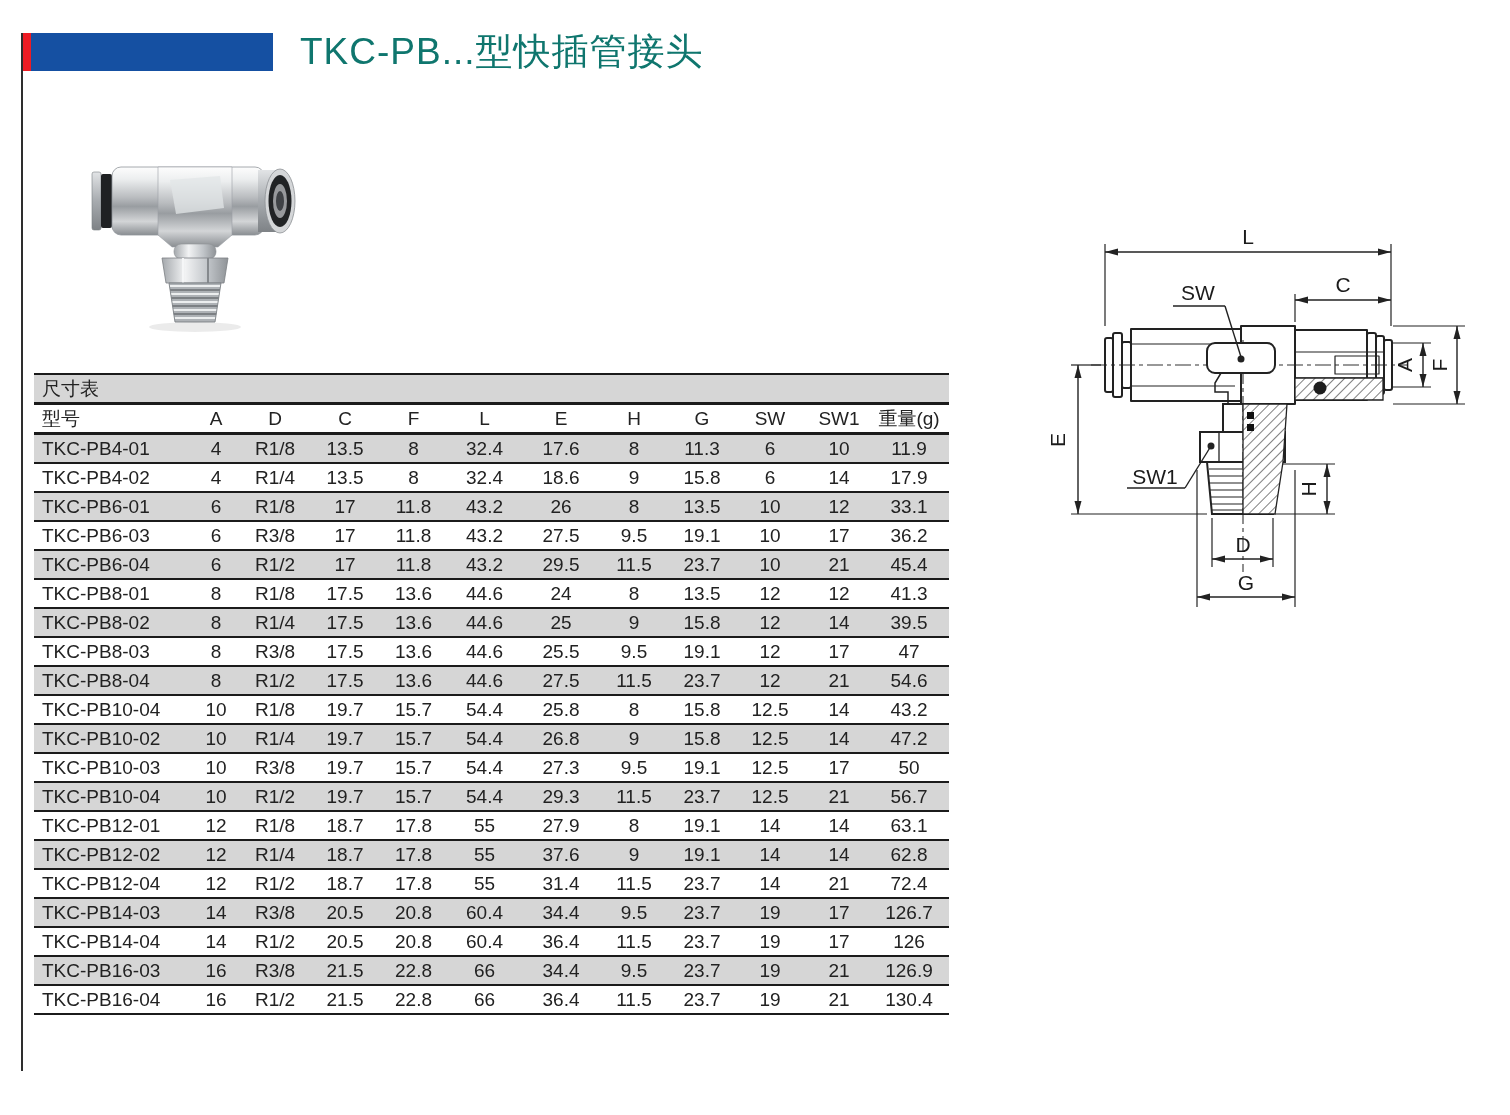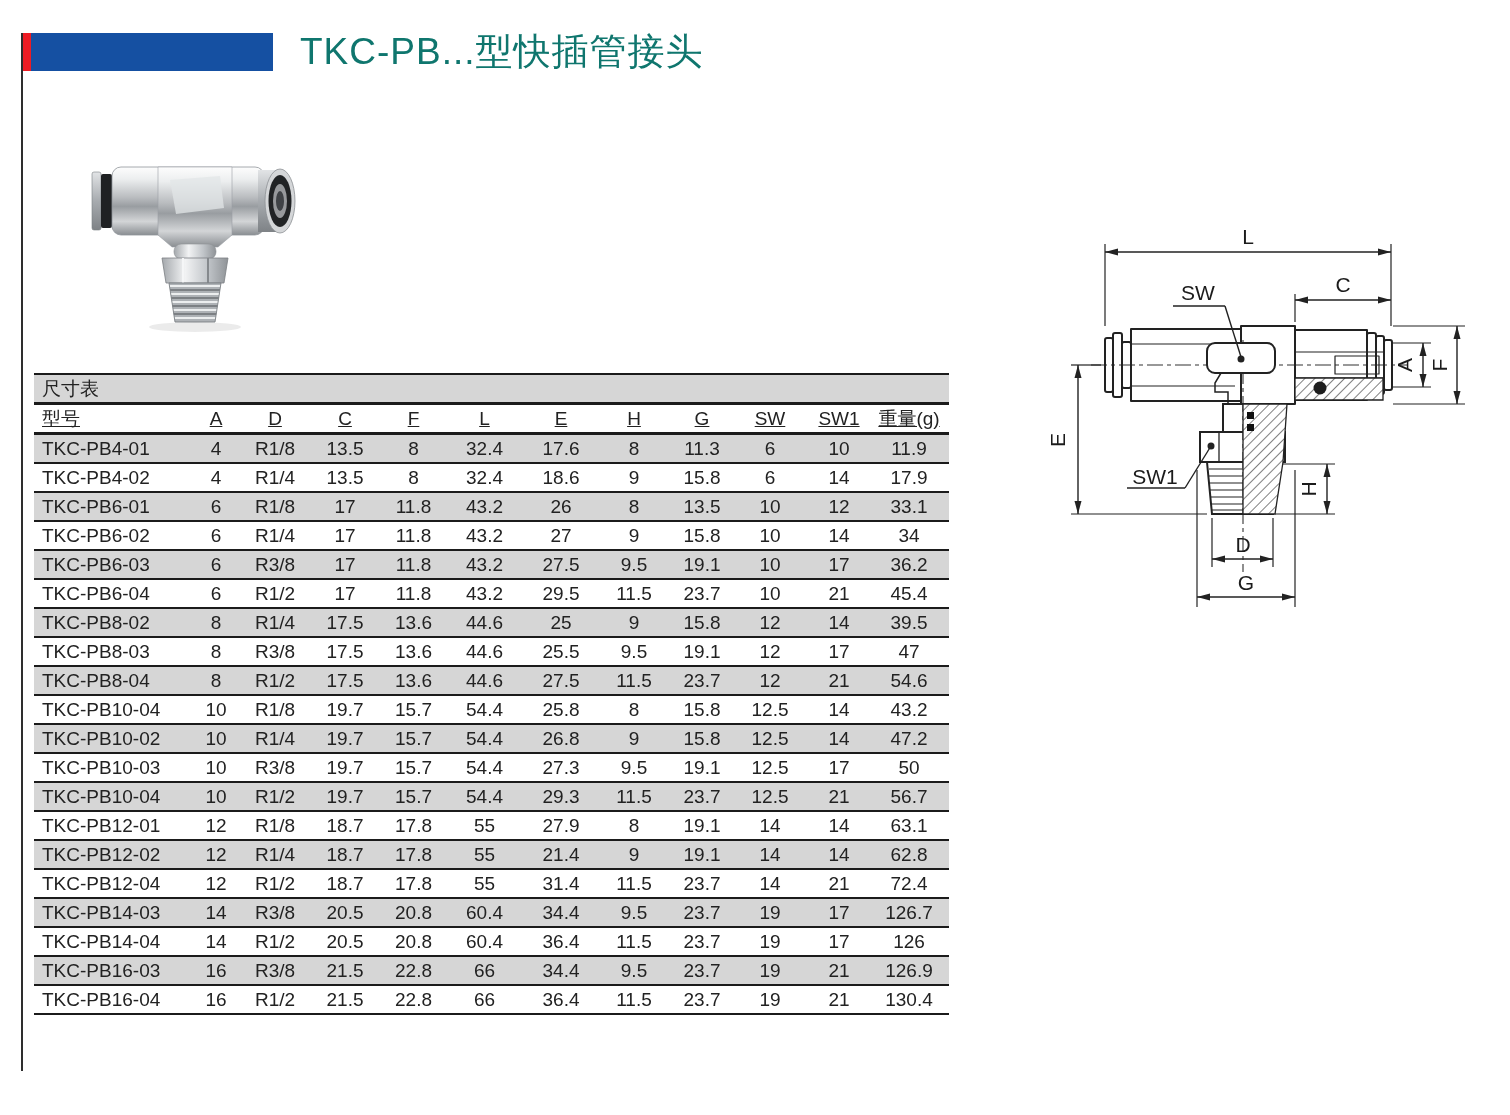--- a/index.html
+++ b/index.html
@@ -17,21 +17,21 @@
   .photo{position:absolute;left:68px;top:150px;}
   .drawing{position:absolute;left:1035px;top:222px;}
 
   .tbl-wrap{position:absolute;left:22px;top:373px;width:915px;margin-left:12px;}
   .tbl-caption{
     box-sizing:border-box;height:32px;background:#d6d6d6;
     border-top:2px solid #1b1b1b;border-bottom:3px solid #1b1b1b;
     font-size:19px;display:flex;align-items:center;padding-left:8px;color:#222;
   }
   table.dim{border-collapse:collapse;table-layout:fixed;width:915px;font-size:19px;color:#222;}
-  table.dim th{font-weight:400;text-decoration:underline;}
+  table.dim th{font-weight:400;}
   table.dim thead tr{border-bottom:3px solid #1b1b1b;}
   table.dim tbody tr{border-bottom:2px solid #1b1b1b;}
   table.dim tbody tr:nth-child(odd){background:#d6d6d6;}
   table.dim td,table.dim th{height:27px;line-height:27px;padding:0;white-space:nowrap;overflow:hidden;}
   .c-model{text-align:left;padding-left:8px !important;}
   .c-num{text-align:center;}
   .c-weight{text-align:center;padding-right:5px !important;}
 
   svg text{font-family:"Liberation Sans",sans-serif;}
 </style>
@@ -171,34 +171,20 @@
           <td class="c-num">11.8</td>
           <td class="c-num">43.2</td>
           <td class="c-num">26</td>
           <td class="c-num">8</td>
           <td class="c-num">13.5</td>
           <td class="c-num">10</td>
           <td class="c-num">12</td>
           <td class="c-weight">33.1</td>
         </tr>
         <tr>
-          <td class="c-model">TKC-PB6-02</td>
-          <td class="c-num">6</td>
-          <td class="c-num">R1/4</td>
-          <td class="c-num">17</td>
-          <td class="c-num">11.8</td>
-          <td class="c-num">43.2</td>
-          <td class="c-num">27</td>
-          <td class="c-num">9</td>
-          <td class="c-num">15.8</td>
-          <td class="c-num">10</td>
-          <td class="c-num">14</td>
-          <td class="c-weight">34</td>
-        </tr>
-        <tr>
           <td class="c-model">TKC-PB6-03</td>
           <td class="c-num">6</td>
           <td class="c-num">R3/8</td>
           <td class="c-num">17</td>
           <td class="c-num">11.8</td>
           <td class="c-num">43.2</td>
           <td class="c-num">27.5</td>
           <td class="c-num">9.5</td>
           <td class="c-num">19.1</td>
           <td class="c-num">10</td>
@@ -211,20 +197,34 @@
           <td class="c-num">R1/2</td>
           <td class="c-num">17</td>
           <td class="c-num">11.8</td>
           <td class="c-num">43.2</td>
           <td class="c-num">29.5</td>
           <td class="c-num">11.5</td>
           <td class="c-num">23.7</td>
           <td class="c-num">10</td>
           <td class="c-num">21</td>
           <td class="c-weight">45.4</td>
+        </tr>
+        <tr>
+          <td class="c-model">TKC-PB8-01</td>
+          <td class="c-num">8</td>
+          <td class="c-num">R1/8</td>
+          <td class="c-num">17.5</td>
+          <td class="c-num">13.6</td>
+          <td class="c-num">44.6</td>
+          <td class="c-num">24</td>
+          <td class="c-num">8</td>
+          <td class="c-num">13.5</td>
+          <td class="c-num">12</td>
+          <td class="c-num">12</td>
+          <td class="c-weight">41.3</td>
         </tr>
         <tr>
           <td class="c-model">TKC-PB8-02</td>
           <td class="c-num">8</td>
           <td class="c-num">R1/4</td>
           <td class="c-num">17.5</td>
           <td class="c-num">13.6</td>
           <td class="c-num">44.6</td>
           <td class="c-num">25</td>
           <td class="c-num">9</td>
@@ -331,21 +331,21 @@
           <td class="c-num">14</td>
           <td class="c-weight">63.1</td>
         </tr>
         <tr>
           <td class="c-model">TKC-PB12-02</td>
           <td class="c-num">12</td>
           <td class="c-num">R1/4</td>
           <td class="c-num">18.7</td>
           <td class="c-num">17.8</td>
           <td class="c-num">55</td>
-          <td class="c-num">21.4</td>
+          <td class="c-num">37.6</td>
           <td class="c-num">9</td>
           <td class="c-num">19.1</td>
           <td class="c-num">14</td>
           <td class="c-num">14</td>
           <td class="c-weight">62.8</td>
         </tr>
         <tr>
           <td class="c-model">TKC-PB12-04</td>
           <td class="c-num">12</td>
           <td class="c-num">R1/2</td>

